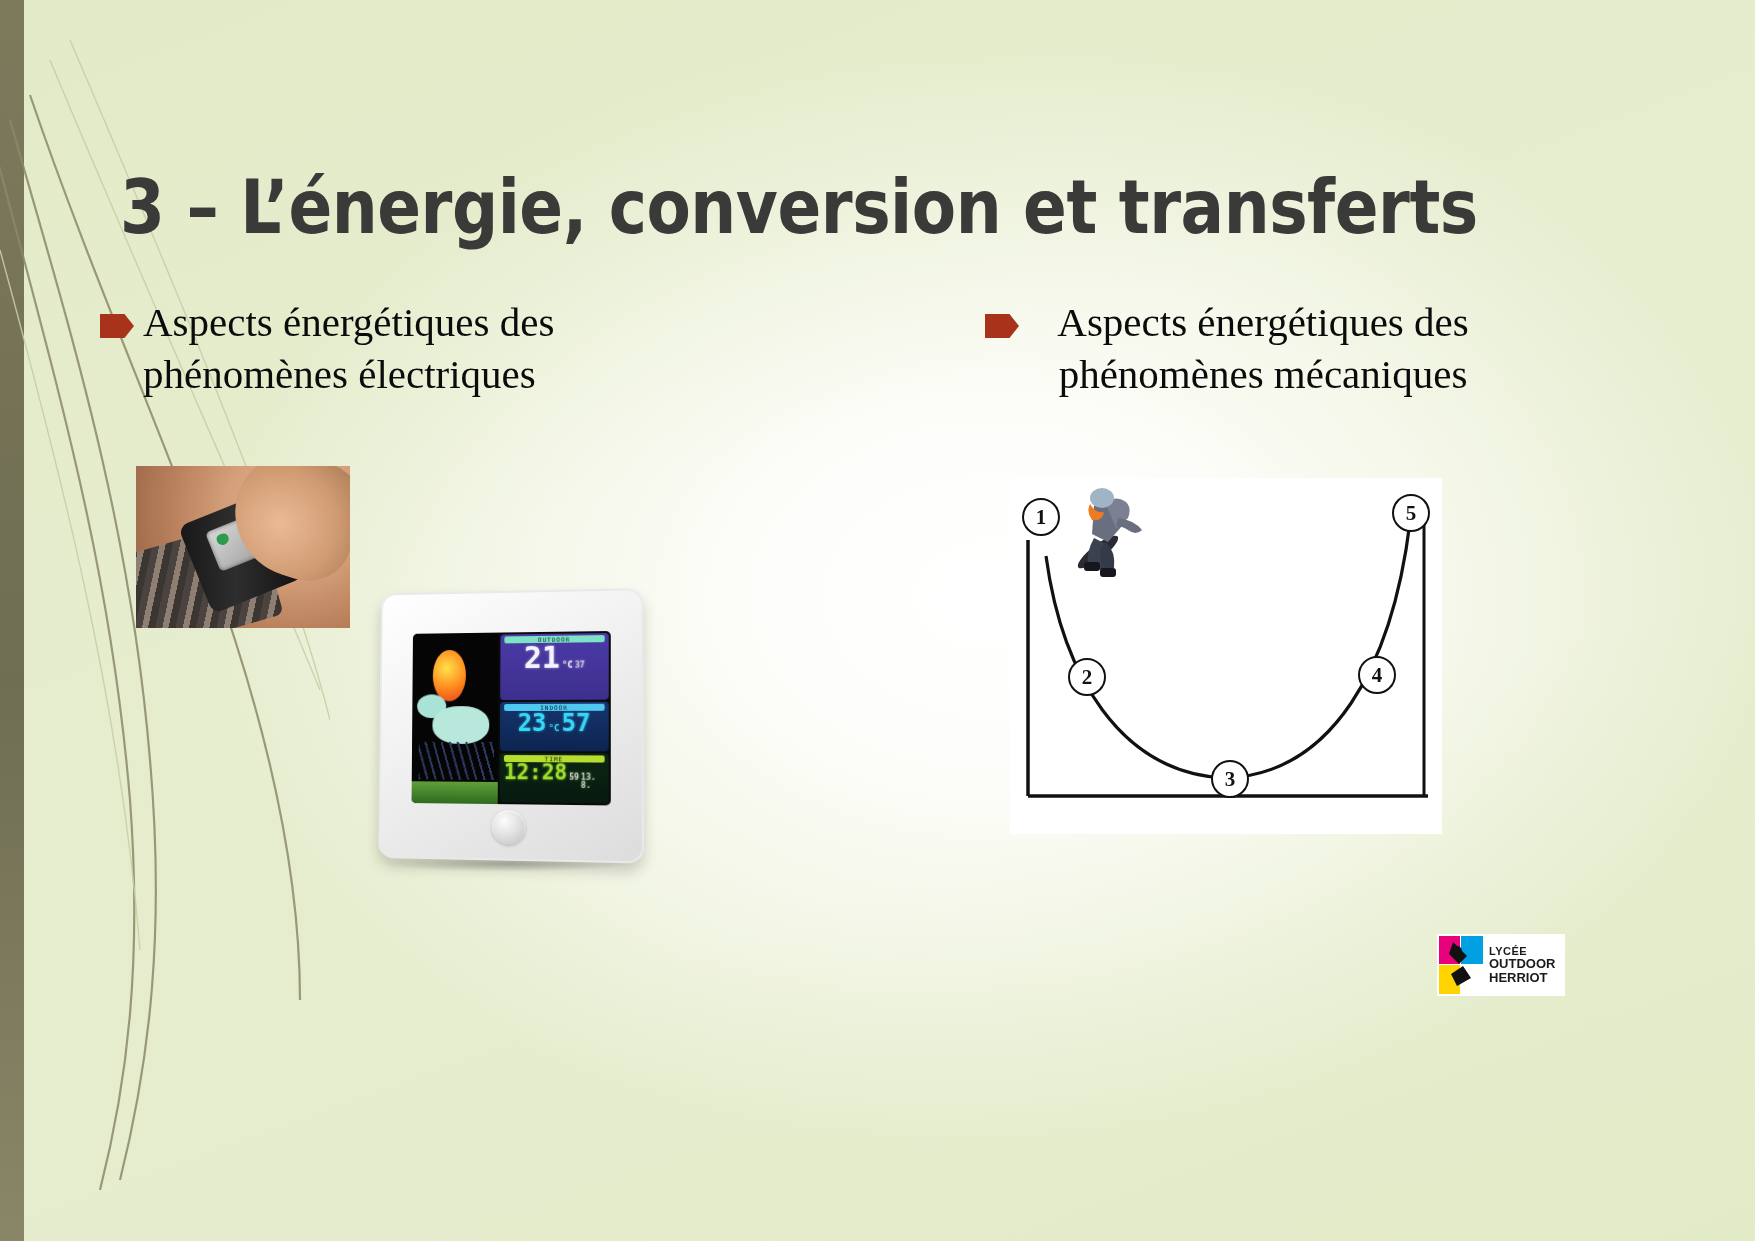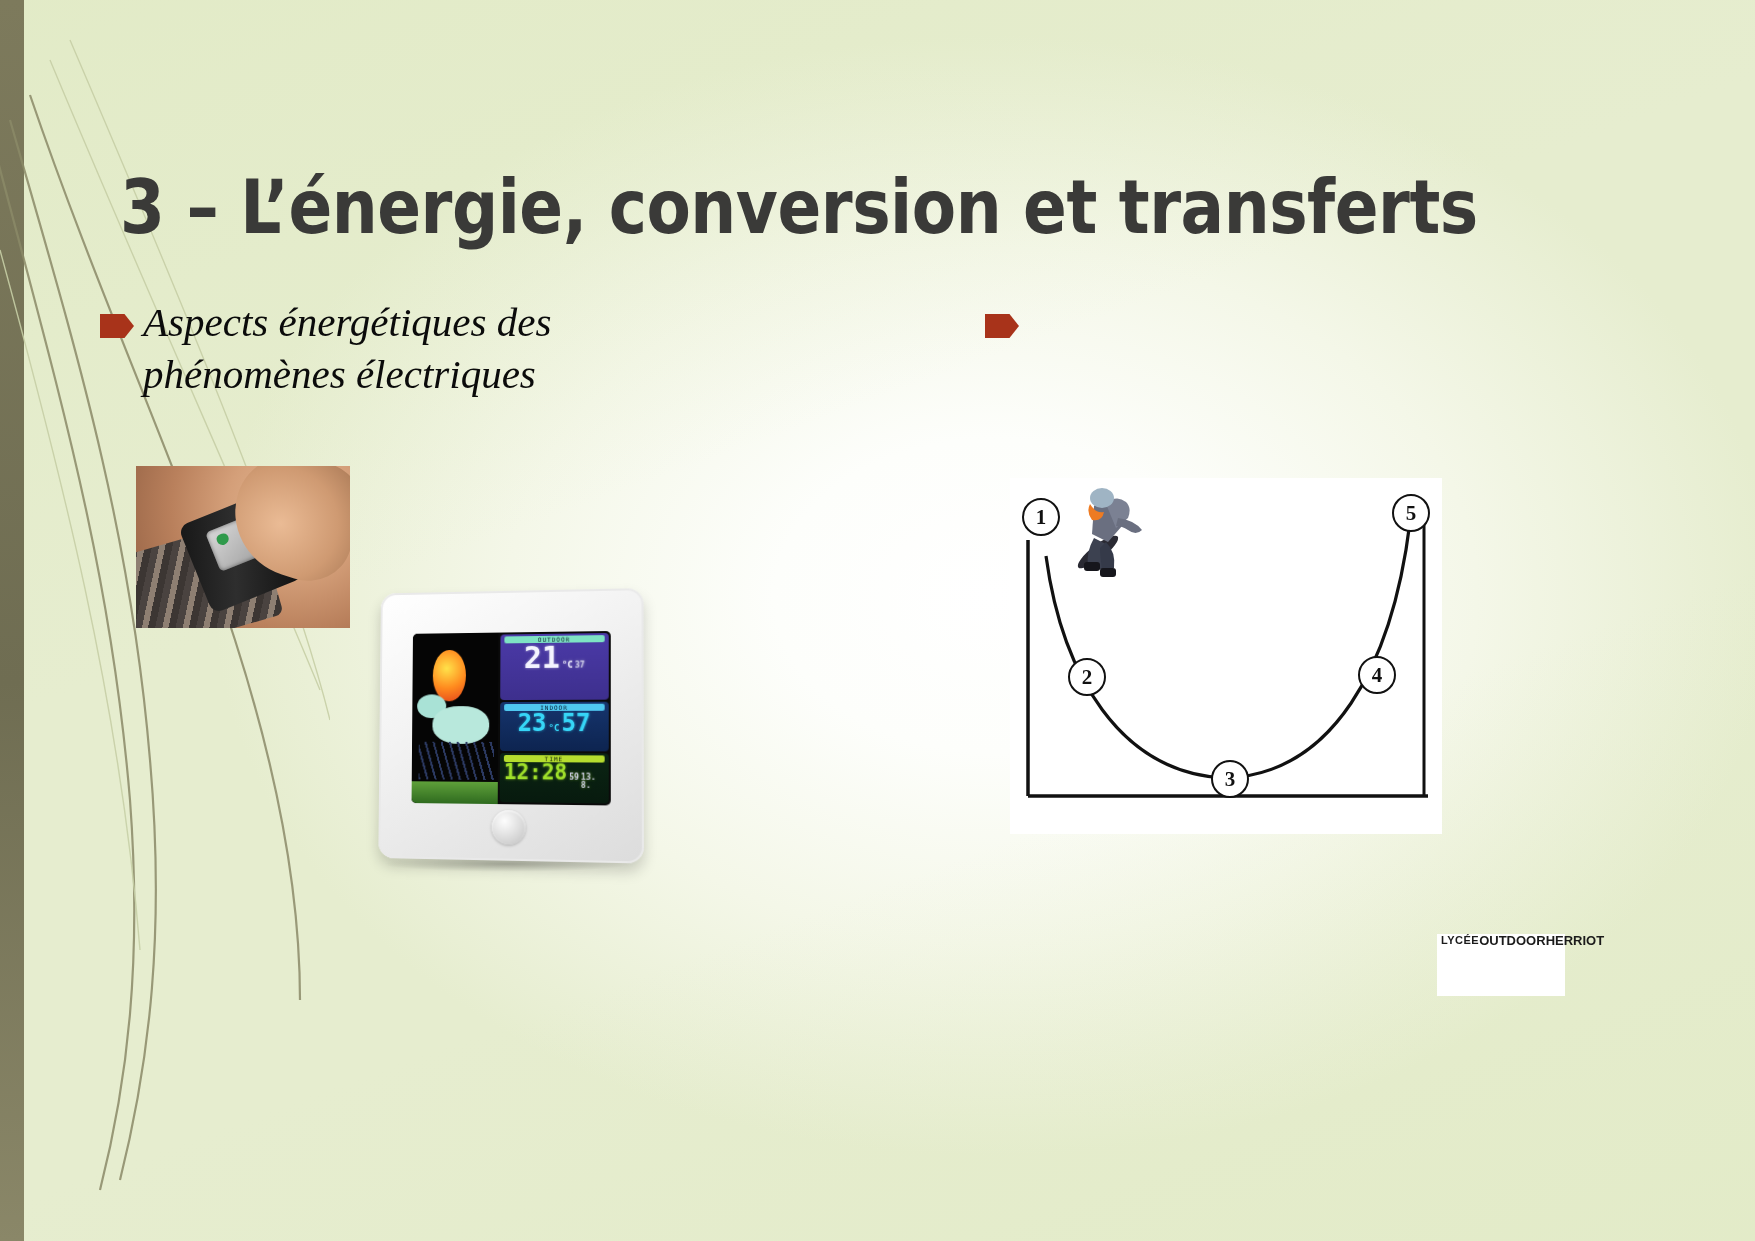--- a/index.html
+++ b/index.html
@@ -44,21 +44,21 @@
     white-space:nowrap;
     transform:scaleX(.97);
     transform-origin:left center;
   }
 
   
   .bullet-block{position:absolute;}
   .bullet-block.left{left:100px;top:296px;width:620px;}
   .bullet-block.right{left:975px;top:296px;width:540px;text-align:center;}
 
-  .bullet-row{display:flex;align-items:flex-start;font-style:italic;}
+  .bullet-row{display:flex;align-items:flex-start;}
   .bullet-block.right .bullet-row{justify-content:flex-start;padding-left:10px;}
 
   .bullet-marker{
     flex:0 0 auto;
     width:34px;height:24px;
     margin-top:18px;margin-right:9px;
     background:#A8331A;
     clip-path:polygon(0 0, 72% 0, 100% 50%, 72% 100%, 0 100%);
   }
   .bullet-text{
@@ -190,21 +190,21 @@
   .n5{left:382px;top:16px;}
   .rider{position:absolute;left:44px;top:6px;width:110px;height:120px;}
 
   
   .logo{
     position:absolute;left:1437px;top:934px;width:128px;height:62px;
     display:flex;align-items:stretch;background:#ffffff;
   }
   .logo-mark{width:48px;height:62px;position:relative;background:#ffffff;}
   .logo-text{
-    flex:1;display:flex;flex-direction:row;justify-content:center;
+    flex:1;display:flex;flex-direction:column;justify-content:center;
     padding-left:4px;
     font-family:"Liberation Sans",sans-serif;font-weight:700;color:#1b1b1b;
   }
   .logo-l1{font-size:11px;letter-spacing:.5px;}
   .logo-l2{font-size:13px;line-height:1.05;}
   .logo-l3{font-size:13px;line-height:1.05;}
 </style>
 </head>
 <body>
 
@@ -287,20 +287,21 @@
 
         </div>
       </div>
       <div class="ws-btn"></div>
     </div>
   </div>
 
   <div class="bullet-block right">
     <div class="bullet-row">
       <span class="bullet-marker"></span>
+      <span class="bullet-text">Aspects énergétiques des phénomènes mécaniques</span>
     </div>
   </div>
 
   <div class="pipe-fig">
     <svg class="pipe-svg" viewBox="0 0 432 356">
       <path d="M18,62 L18,318" stroke="#111" stroke-width="3.5" fill="none"></path>
       <path d="M18,318 L418,318" stroke="#111" stroke-width="3.5" fill="none"></path>
       <path d="M414,40 L414,318" stroke="#111" stroke-width="3" fill="none"></path>
       <path d="M36,78 C52,196 110,296 216,300 C322,296 382,190 400,44" stroke="#111" stroke-width="3.2" fill="none"></path>
     </svg>

